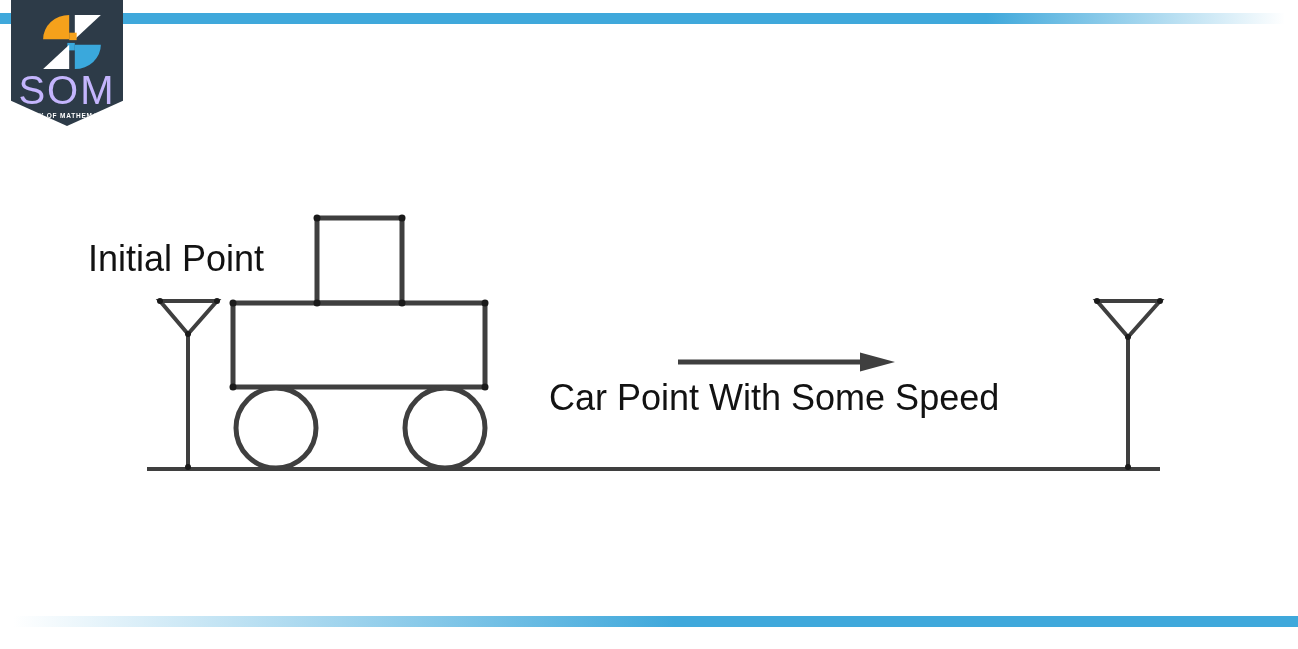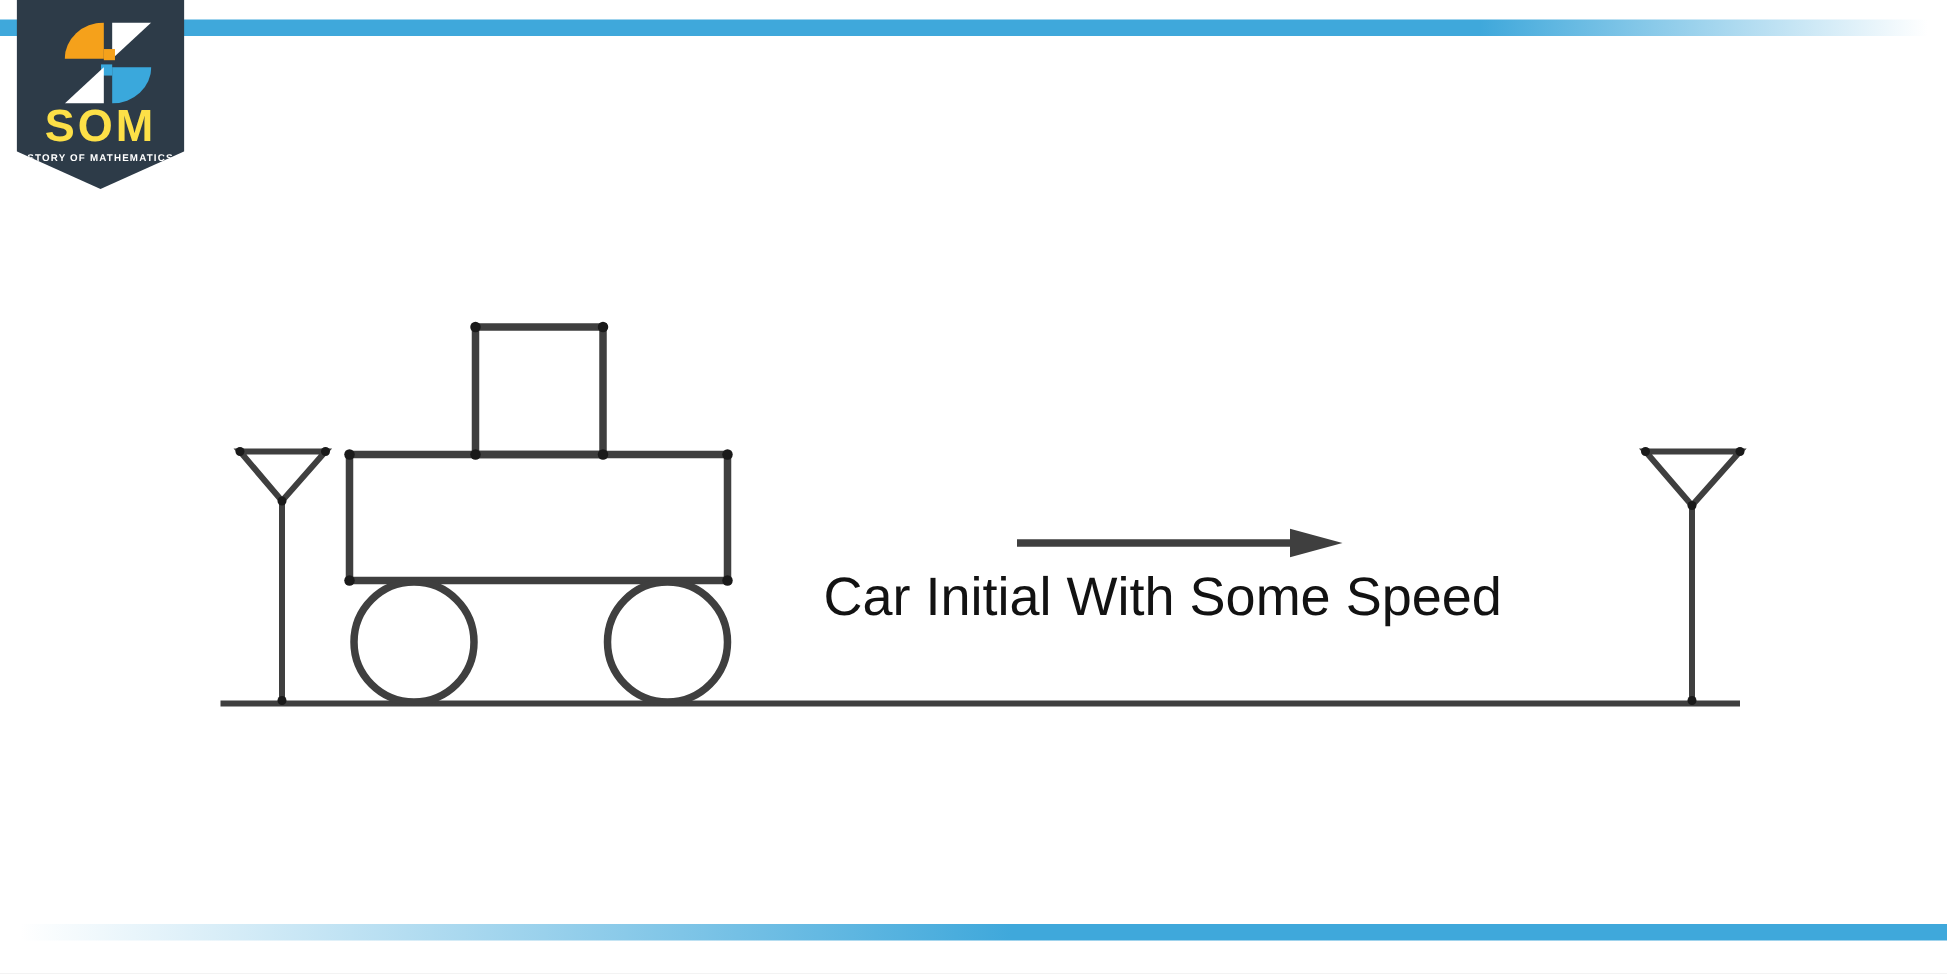--- a/index.html
+++ b/index.html
@@ -18,21 +18,21 @@
   }
   
   .badge{
     position:absolute;left:11px;top:0;width:112px;height:126px;
     background:var(--badge-navy);
     clip-path:polygon(0 0,100% 0,100% 80%,50% 100%,0 80%);
     z-index:5;text-align:center;
   }
   .badge .mark{margin:15px 0 0 32px;display:block;}
   .badge .acronym{
-    display:block;margin-top:1px;color:#fde047;font-size:30px;font-weight:700;
+    display:block;margin-top:1px;color:#c4b5fd;font-size:40px;font-weight:400;
     letter-spacing:2px;line-height:1;
   }
   .badge .tagline{
     display:block;margin-top:3px;color:#fff;font-size:6.5px;font-weight:700;
     letter-spacing:0.8px;line-height:1;white-space:nowrap;
   }
   
   .diagram{position:absolute;left:0;top:0;width:1298px;height:649px;}
   .stroke{fill:none;stroke:var(--drawing-line);stroke-width:5;}
   .thin{stroke-width:4;}
@@ -108,15 +108,16 @@
     <g>
       <path class="stroke thin" d="M1097,301 L1160,301 L1128,337 Z"></path>
       <line class="stroke thin" x1="1128" y1="337" x2="1128" y2="469"></line>
       <circle class="dot" cx="1097" cy="301" r="3"></circle>
       <circle class="dot" cx="1160" cy="301" r="3"></circle>
       <circle class="dot" cx="1128" cy="337" r="3"></circle>
       <circle class="dot" cx="1128" cy="467" r="3"></circle>
     </g>
   </svg>
 
-  <div class="label lbl-caption">Car Initial With Some Speed</div>
+  <div class="label lbl-initial">Initial Point</div>
+  <div class="label lbl-caption">Car Point With Some Speed</div>
 
 </div>
 
 </body></html>

